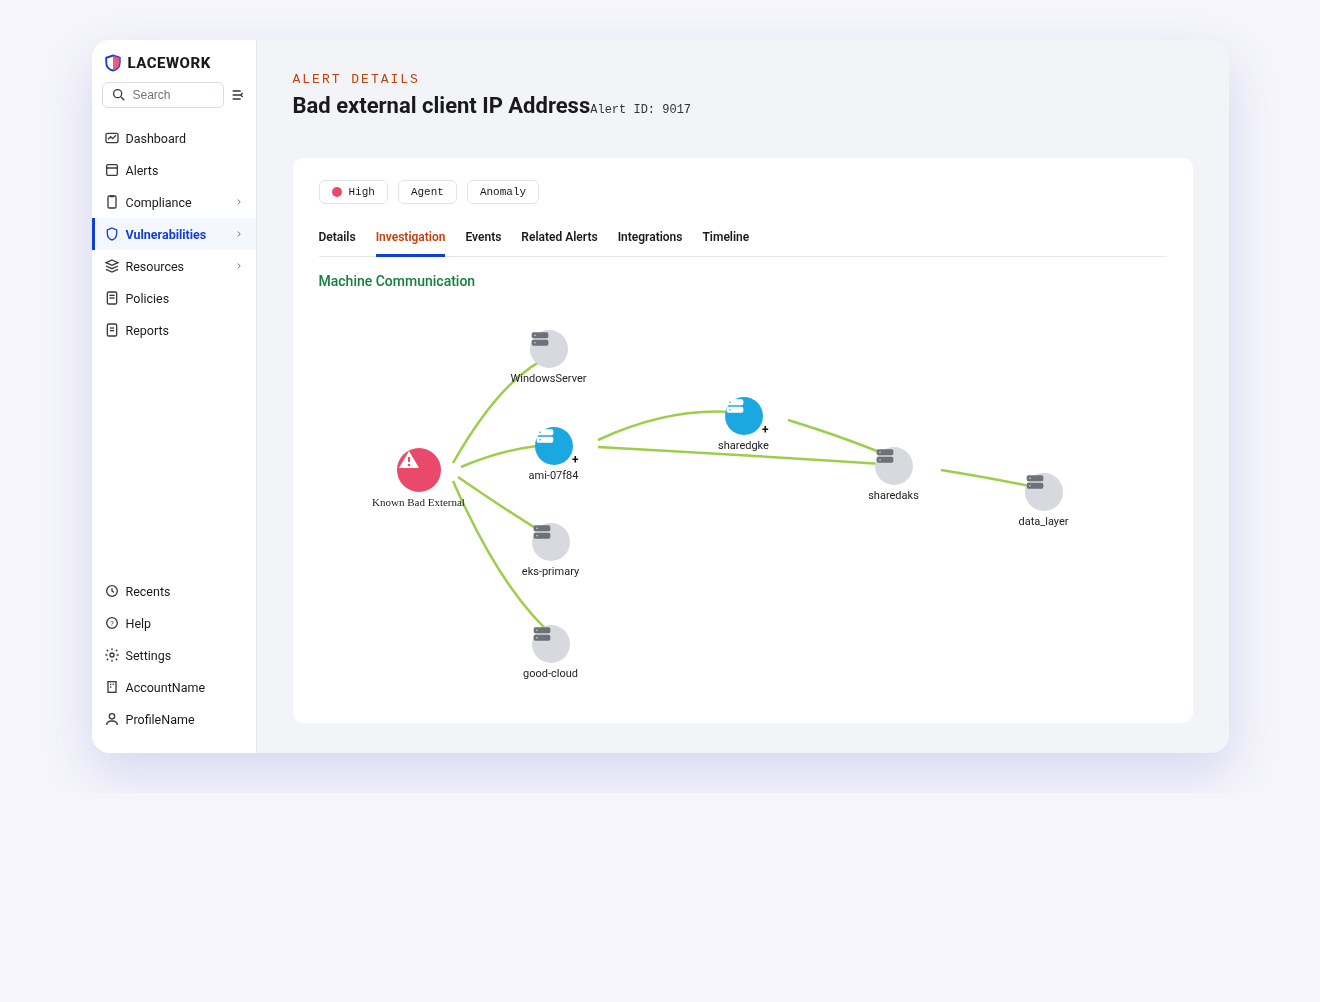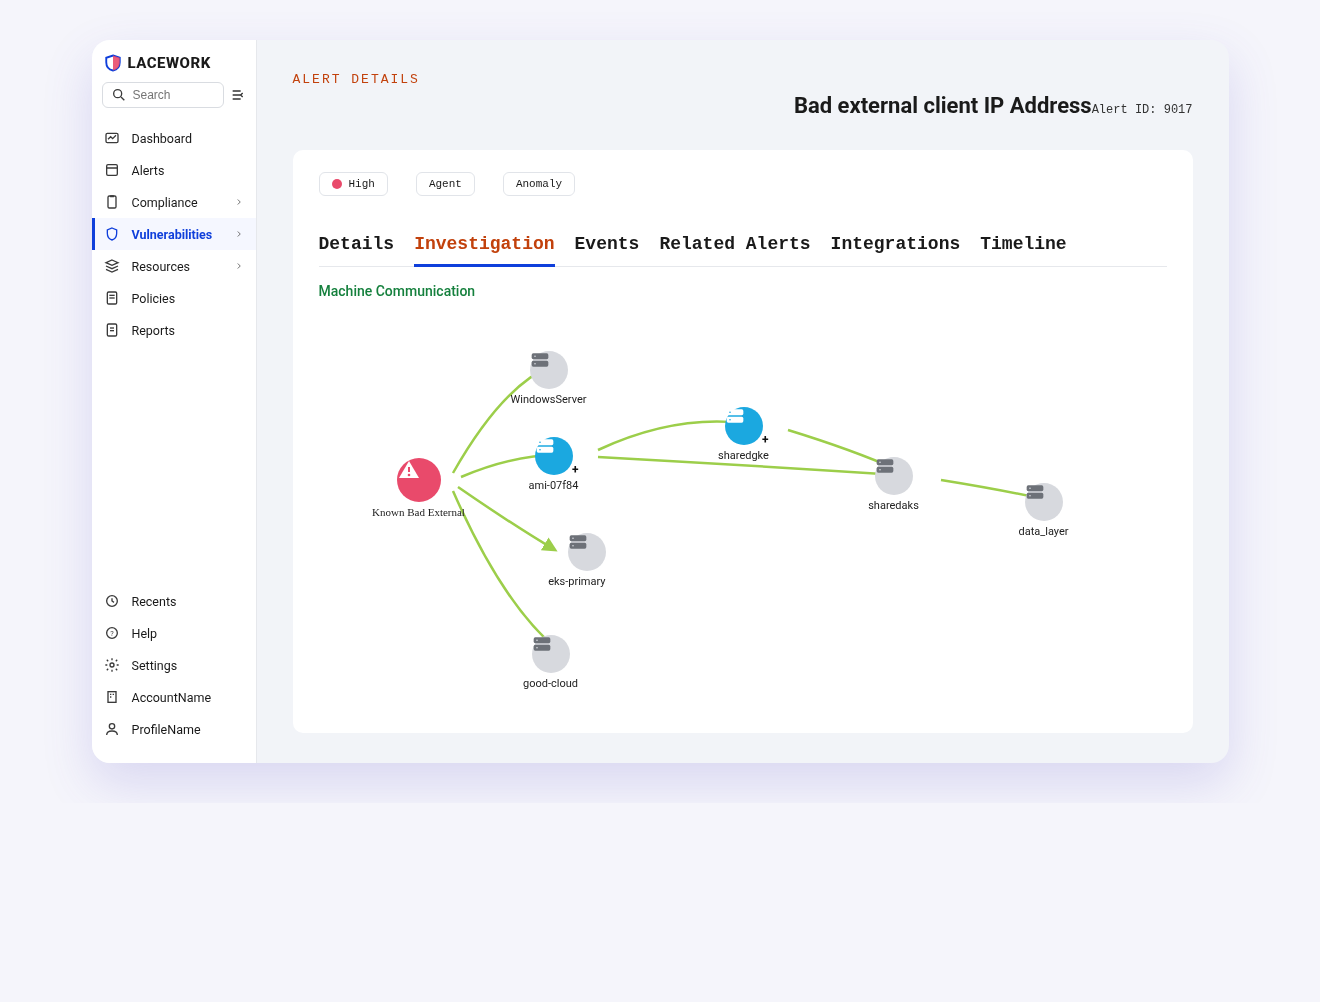--- a/index.html
+++ b/index.html
@@ -61,21 +61,21 @@
     border: none;
     outline: none;
     width: 100%;
     font-size: 12px;
   }
   .collapse-btn { width: 16px; height: 16px; display:flex; align-items:center; justify-content:center; }
   .nav { display: flex; flex-direction: column; padding-top: 4px; }
   .nav-item {
     display: flex;
     align-items: center;
-    gap: 12px;
+    gap: 6px;
     padding: 8px 12px;
     font-size: 12.5px;
     color: #1a1a1a;
     cursor: pointer;
     position: relative;
   }
   .nav-item .chev { margin-left: auto; color: #555; }
   .nav-item.active {
     color: #0f3fdb;
     font-weight: 700;
@@ -100,39 +100,39 @@
   }
   .crumb {
     font-family: "Courier New", monospace;
     font-size: 13px;
     letter-spacing: 2px;
     color: #c2410c;
     margin-bottom: 6px;
   }
   .title-row {
     display: flex;
-    justify-content: flex-end;
+    justify-content: flex-start;
     align-items: baseline;
-    margin-bottom: 32px;
+    margin-bottom: 40px;
   }
   .title {
     font-size: 22px;
     font-weight: 700;
   }
   .alert-id {
     font-family: Liberation Mono, monospace;
     font-size: 12px;
     color: #333;
   }
   .card {
     background: #fff;
     border-radius: 10px;
     padding: 22px 26px 28px 26px;
   }
-  .chips { display: flex; gap: 28px; margin-bottom: 32px; }
+  .chips { display: flex; gap: 10px; margin-bottom: 20px; }
   .chip {
     border: 1px solid #e1e4e9;
     border-radius: 6px;
     padding: 5px 12px;
     font-family: "Courier New", monospace;
     font-size: 11px;
     display: flex;
     align-items: center;
     gap: 7px;
   }
@@ -141,27 +141,26 @@
     background: #e94a6b;
   }
   .tabs {
     display: flex;
     gap: 20px;
     border-bottom: 1px solid #e6e8ec;
     margin-bottom: 16px;
   }
   .tab {
     padding: 6px 0 10px 0;
-    font-size: 18px;
+    font-size: 12px;
     font-weight: 600;
     color: #1a1a1a;
     cursor: pointer;
     border-bottom: 3px solid transparent;
     margin-bottom: -1px;
-    font-family: Liberation Mono, monospace;
   }
   .tab.active {
     color: #c2410c;
     border-bottom-color: #0f3fdb;
   }
   .section-title {
     font-size: 14px;
     color: #15803d;
     font-weight: 500;
     margin-bottom: 6px;
@@ -410,21 +409,21 @@
           <div class="node-circle node-alert">
             <svg viewBox="0 0 24 24">
                 <path d="M12 3 L22 20 H2 Z" fill="#fff"></path>
                 <line x1="12" y1="9" x2="12" y2="14" stroke="#e94a6b" stroke-width="2"></line>
                 <circle cx="12" cy="17" r="1.3" fill="#e94a6b"></circle>
               </svg>
           </div>
           <div class="node-label">Known Bad External</div>
         </div>
 
-        <div class="node" style="left:230px; top:46px;">
+        <div class="node" style="left:230px; top:35px;">
           <div class="node-circle node-server">
             <svg viewBox="0 0 24 20">
                 <rect class="srv-body" x="2" y="2" width="20" height="7" rx="2"></rect>
                 <rect class="srv-body" x="2" y="11" width="20" height="7" rx="2"></rect>
                 <circle cx="6" cy="5.5" r="1" fill="#d7d9de"></circle>
                 <circle cx="6" cy="14.5" r="1" fill="#d7d9de"></circle>
               </svg>
           </div>
           <div class="node-label">WindowsServer</div>
         </div>
@@ -435,21 +434,21 @@
                 <rect class="srv-body" x="2" y="2" width="20" height="7" rx="2"></rect>
                 <rect class="srv-body" x="2" y="11" width="20" height="7" rx="2"></rect>
                 <circle cx="6" cy="5.5" r="1" fill="#1ba8e0"></circle>
                 <circle cx="6" cy="14.5" r="1" fill="#1ba8e0"></circle>
               </svg>
             <span class="plus-mark">+</span>
           </div>
           <div class="node-label">ami-07f84</div>
         </div>
 
-        <div class="node" style="left:232px; top:228px;align-items:flex-end;">
+        <div class="node" style="left:232px; top:228px;">
           <div class="node-circle node-server">
             <svg viewBox="0 0 24 20">
                 <rect class="srv-body" x="2" y="2" width="20" height="7" rx="2"></rect>
                 <rect class="srv-body" x="2" y="11" width="20" height="7" rx="2"></rect>
                 <circle cx="6" cy="5.5" r="1" fill="#d7d9de"></circle>
                 <circle cx="6" cy="14.5" r="1" fill="#d7d9de"></circle>
               </svg>
           </div>
           <div class="node-label">eks-primary</div>
         </div>

